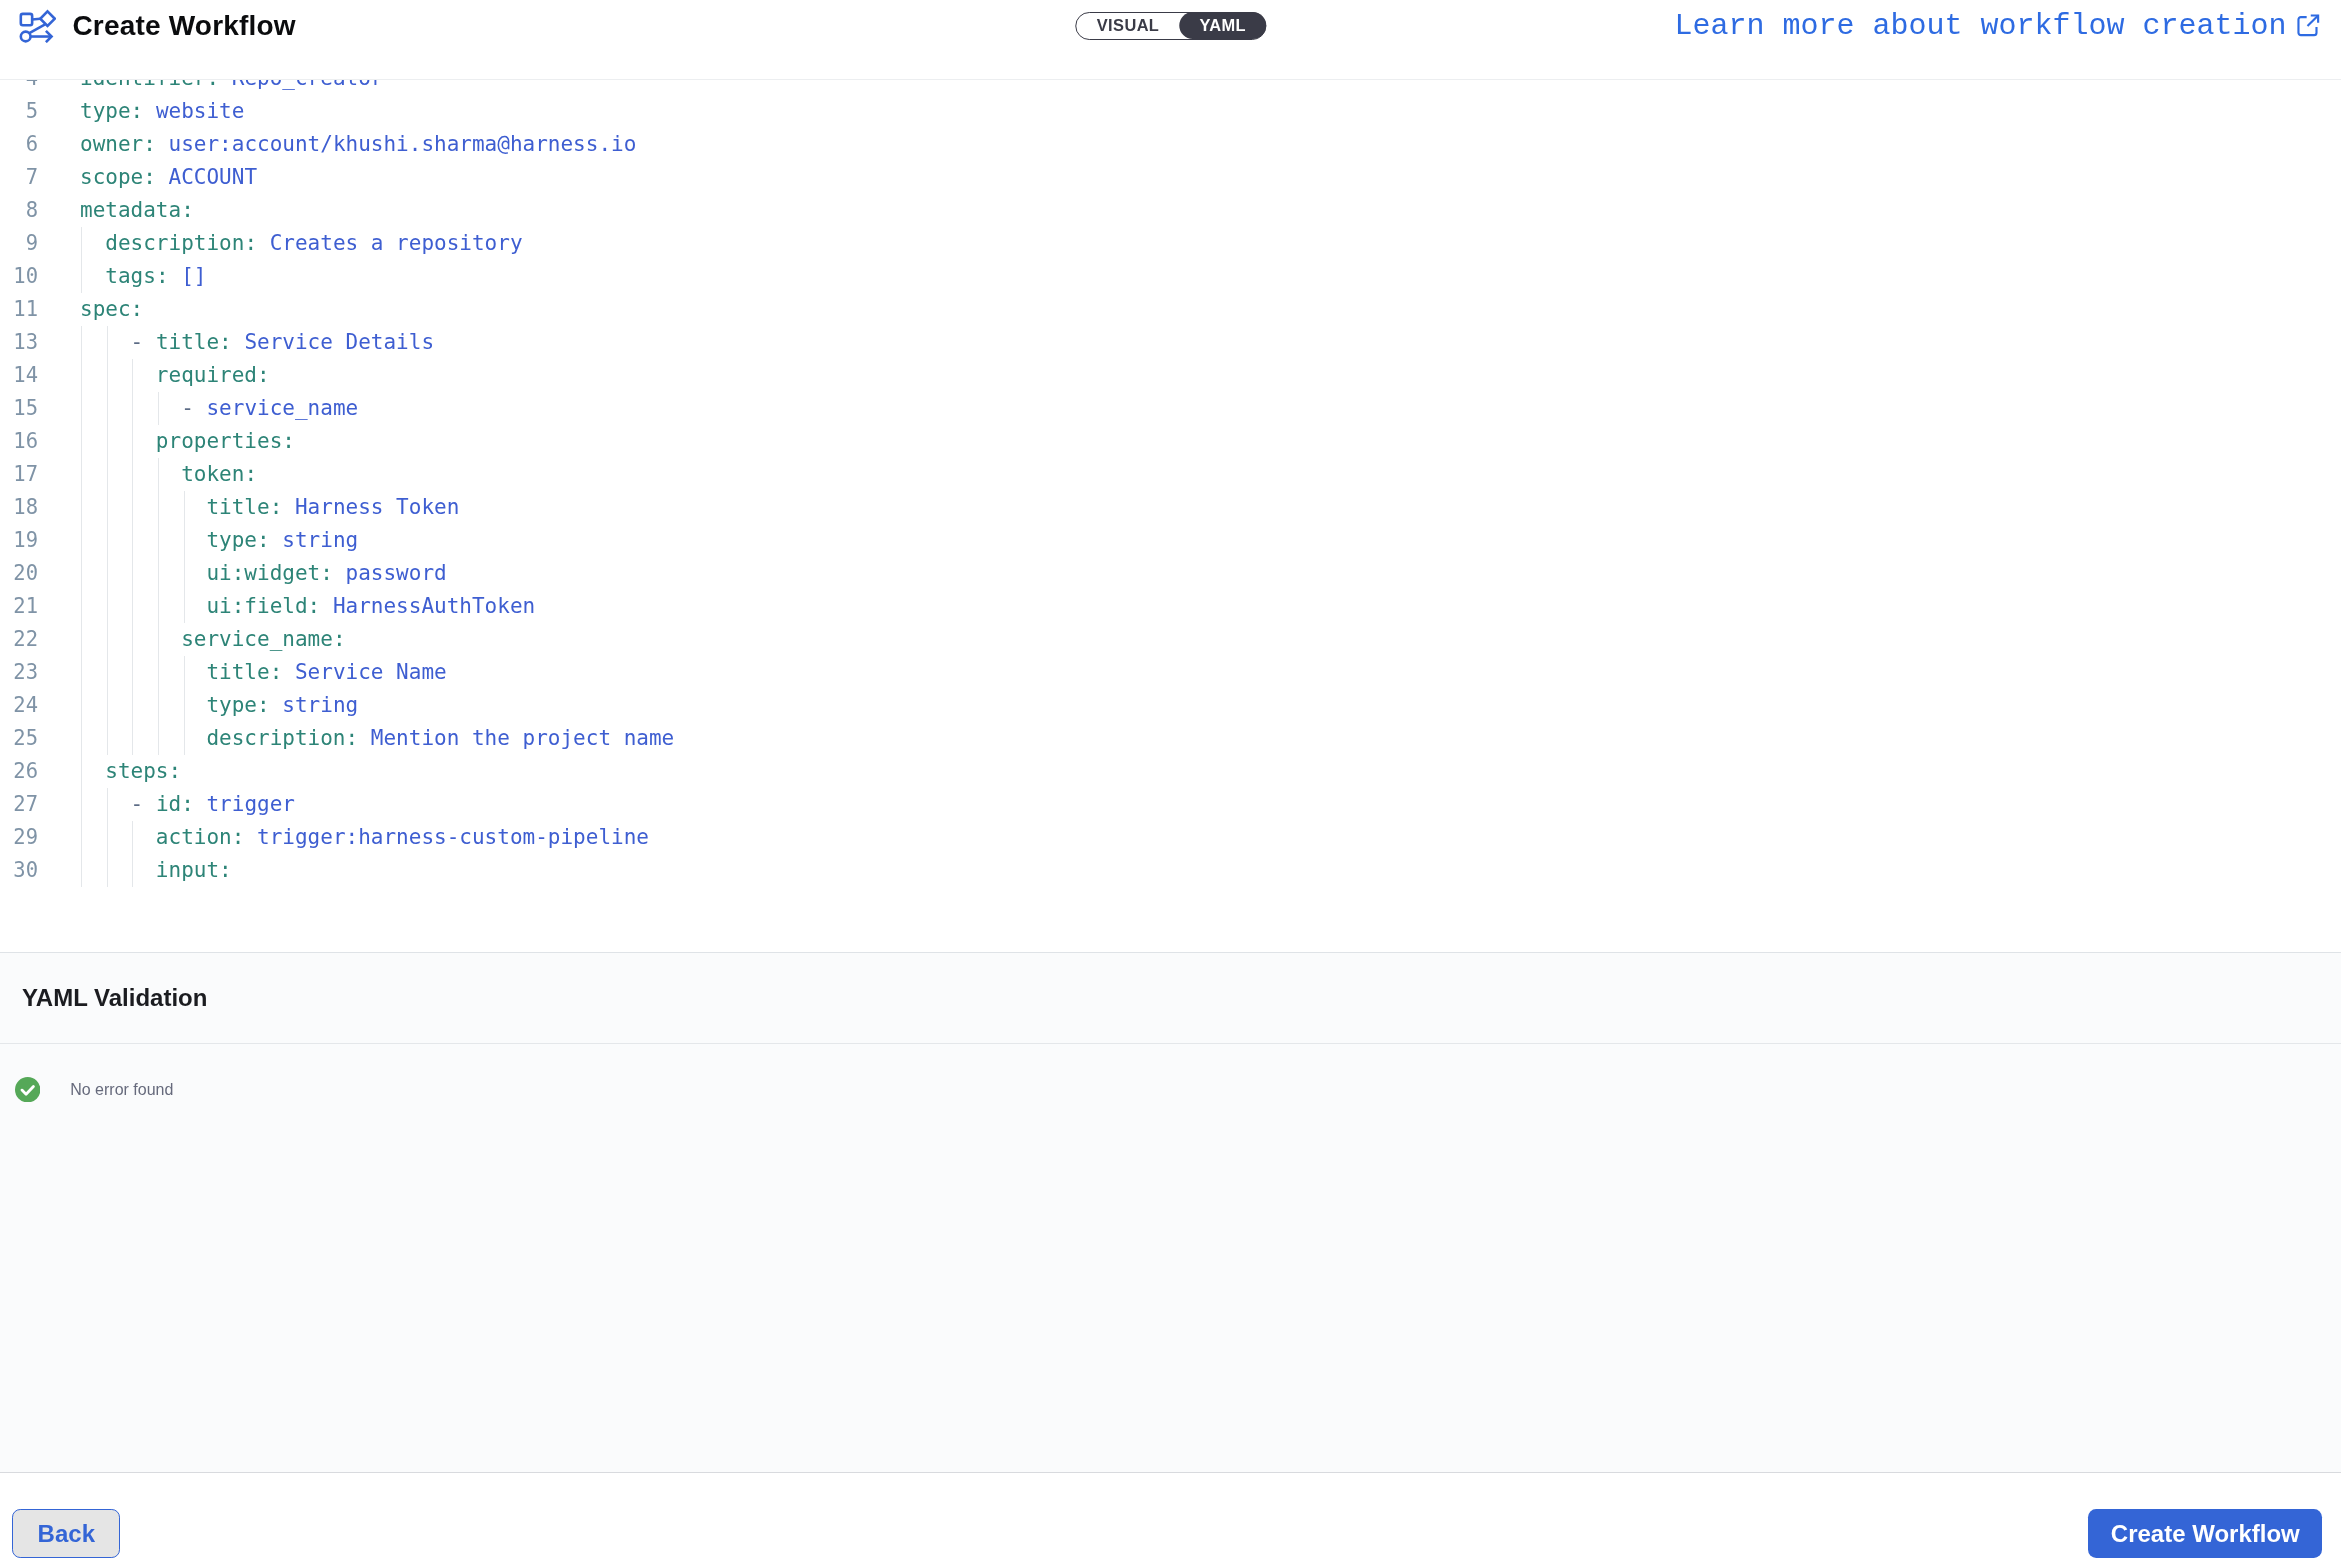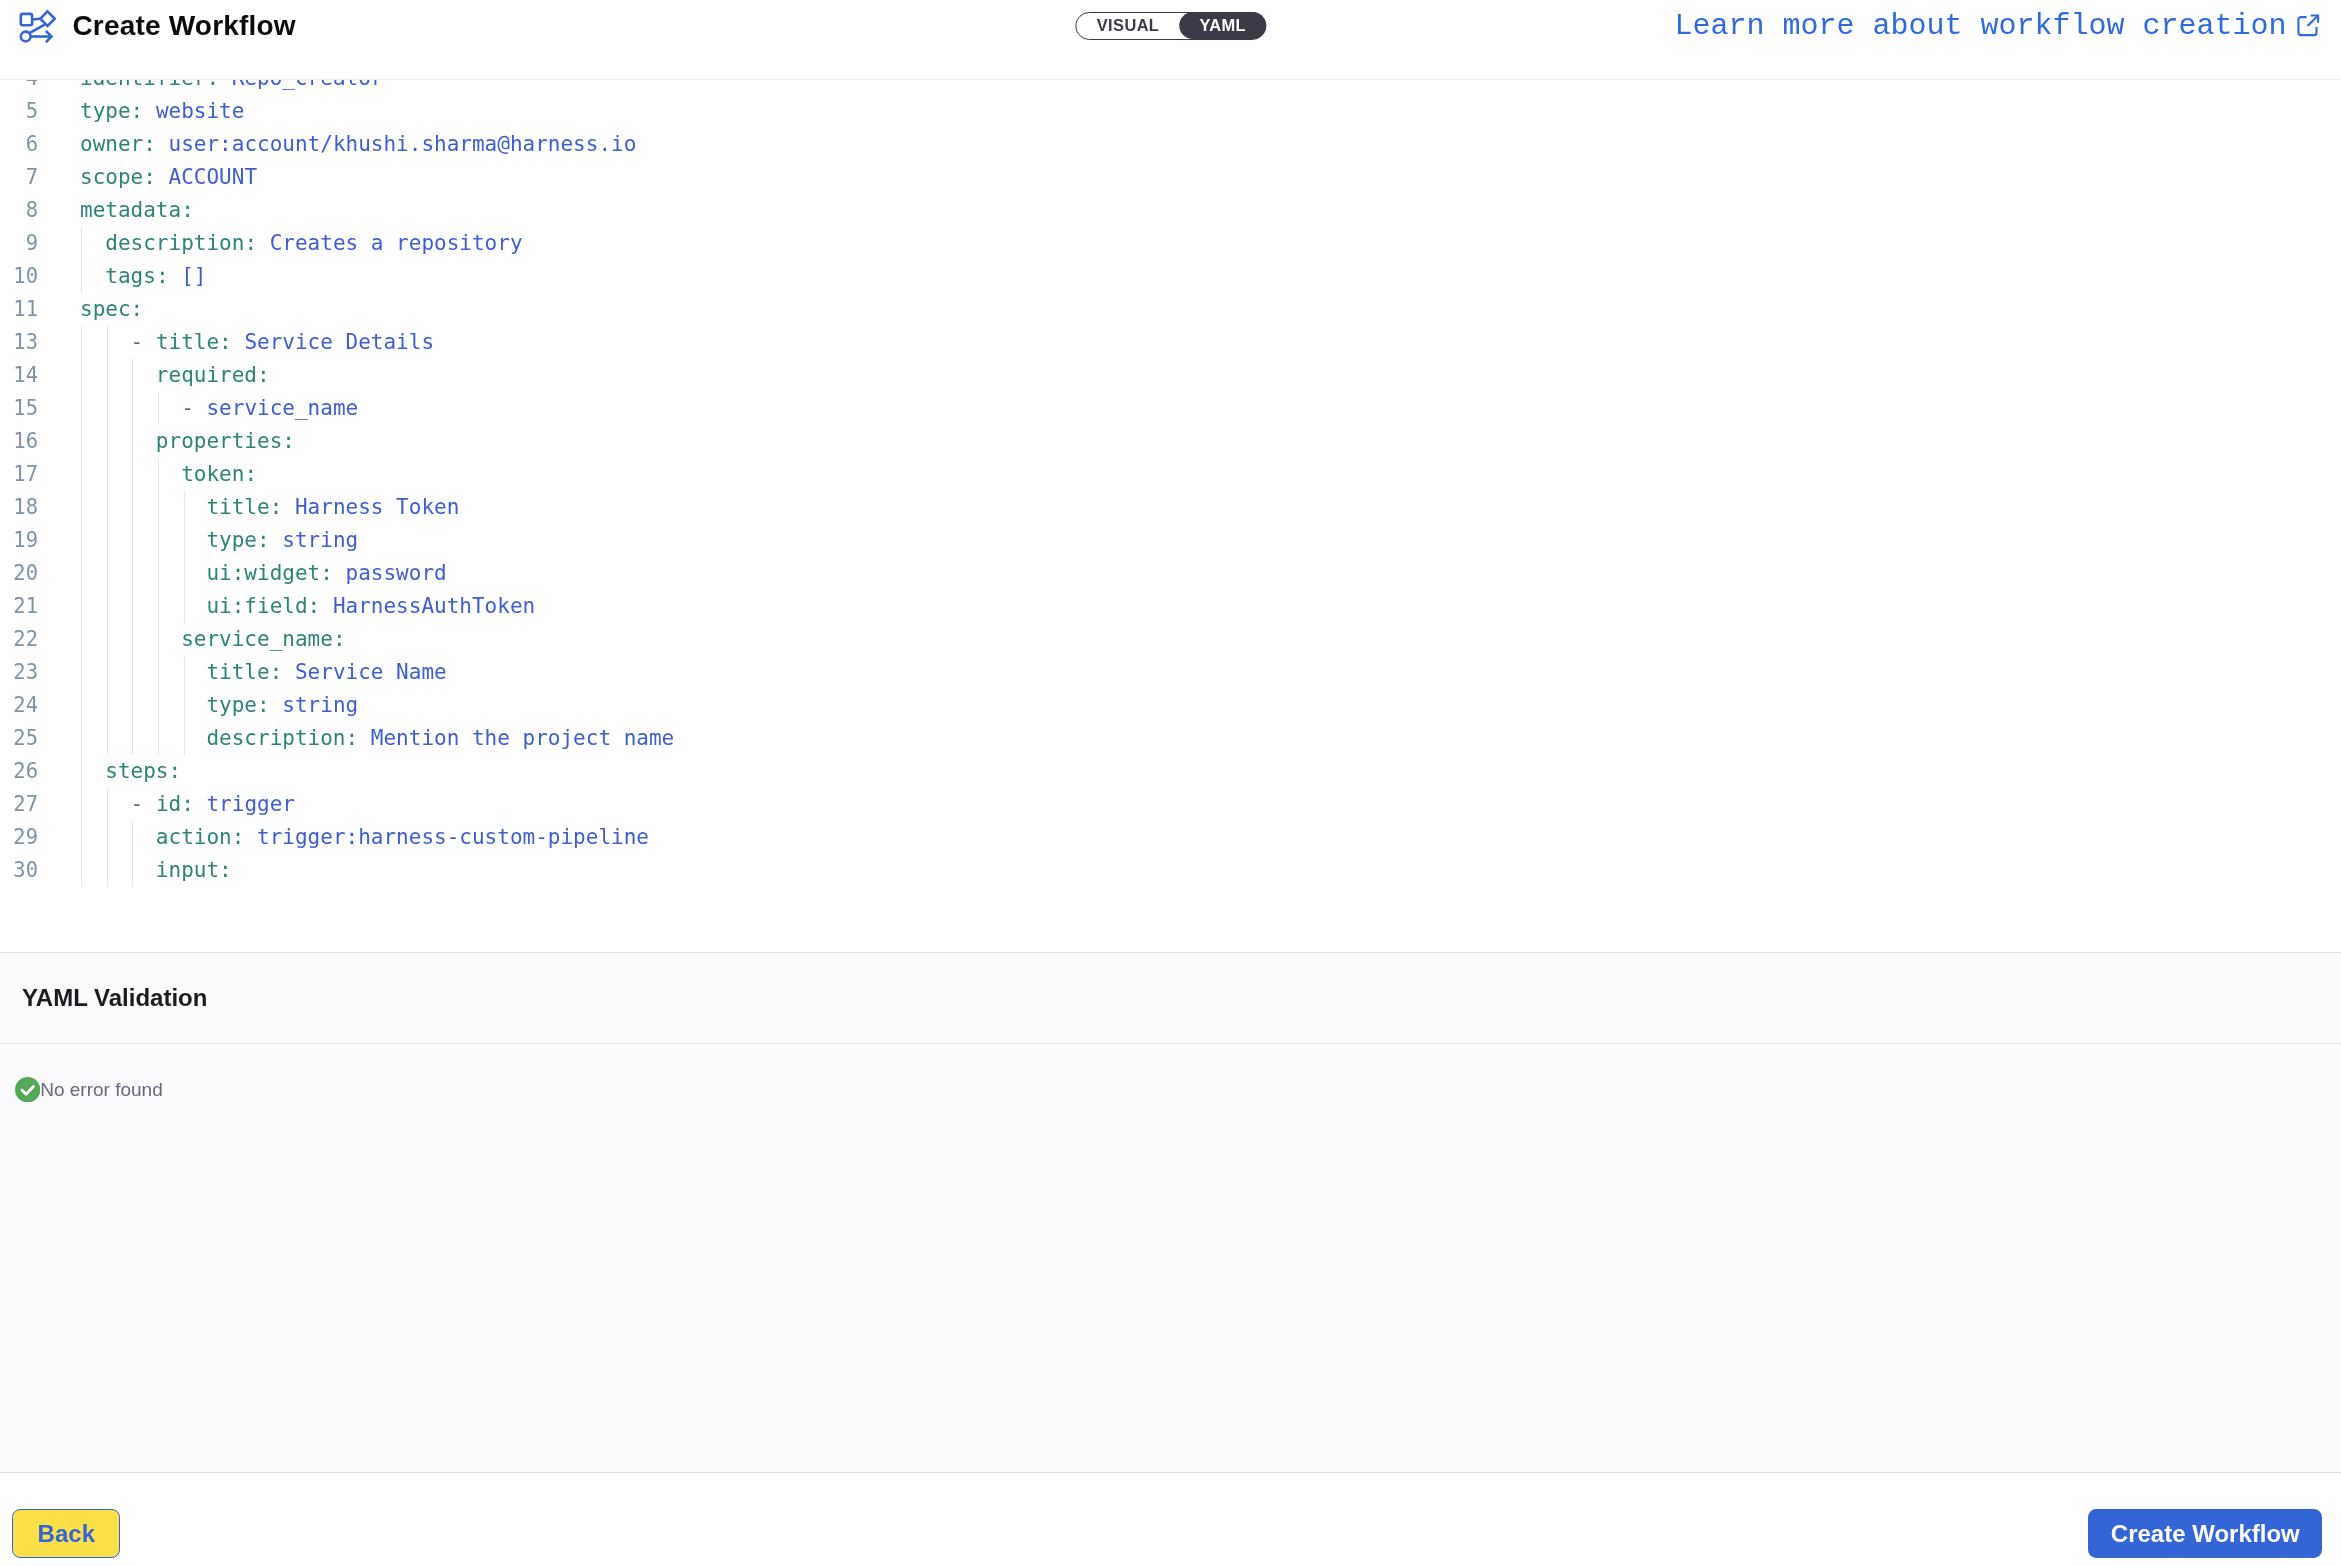--- a/index.html
+++ b/index.html
@@ -32,27 +32,27 @@
   .t-k{color:var(--key,#2d8477);} .t-p{color:var(--key,#2d8477);}
   .t-v{color:var(--value,#3e5ed1);} .t-d{color:var(--dash,#5b6b85);} .t-w{color:transparent;}
 
   
   .validation{position:absolute;top:952px;left:0;right:0;height:520px;box-sizing:border-box;
               background:var(--panelBg,#fafbfc);border-top:0.8px solid #dfe3e7;}
   .validation-header{height:90px;display:flex;align-items:center;padding-left:22px;
                      border-bottom:0.8px solid #e4e7ea;}
   .validation-title{font-size:24px;font-weight:700;color:var(--headingText,#1b1c20);}
   .status-row{margin-top:33px;display:flex;align-items:center;padding-left:14.8px;}
-  .status-text{font-size:19px;color:var(--statusText,#666a7c);}
+  .status-text{margin-left:30px;font-size:16px;color:var(--statusText,#666a7c);}
 
   
   .footer{position:absolute;top:1472px;left:0;right:0;height:95px;box-sizing:border-box;
           background:#fff;border-top:1.6px solid #d8dade;}
   .back-btn{position:absolute;left:12.3px;top:36px;width:108px;height:49px;box-sizing:border-box;
-            background:#fde047;border:1.6px solid var(--accent,#3465d6);border-radius:8.2px;
+            background:#e5e5e5;border:1.6px solid var(--accent,#3465d6);border-radius:8.2px;
             color:var(--accent,#3465d6);font-family:"Liberation Sans",sans-serif;
             font-size:24px;font-weight:600;cursor:pointer;}
   .create-btn{position:absolute;right:19.7px;top:36px;width:234px;height:49px;box-sizing:border-box;
               background:var(--accent,#3465d6);border:none;border-radius:8.2px;color:#fff;
               font-family:"Liberation Sans",sans-serif;font-size:24px;font-weight:600;cursor:pointer;}
   svg{display:block;}
 </style>
 </head>
 <body>
 

